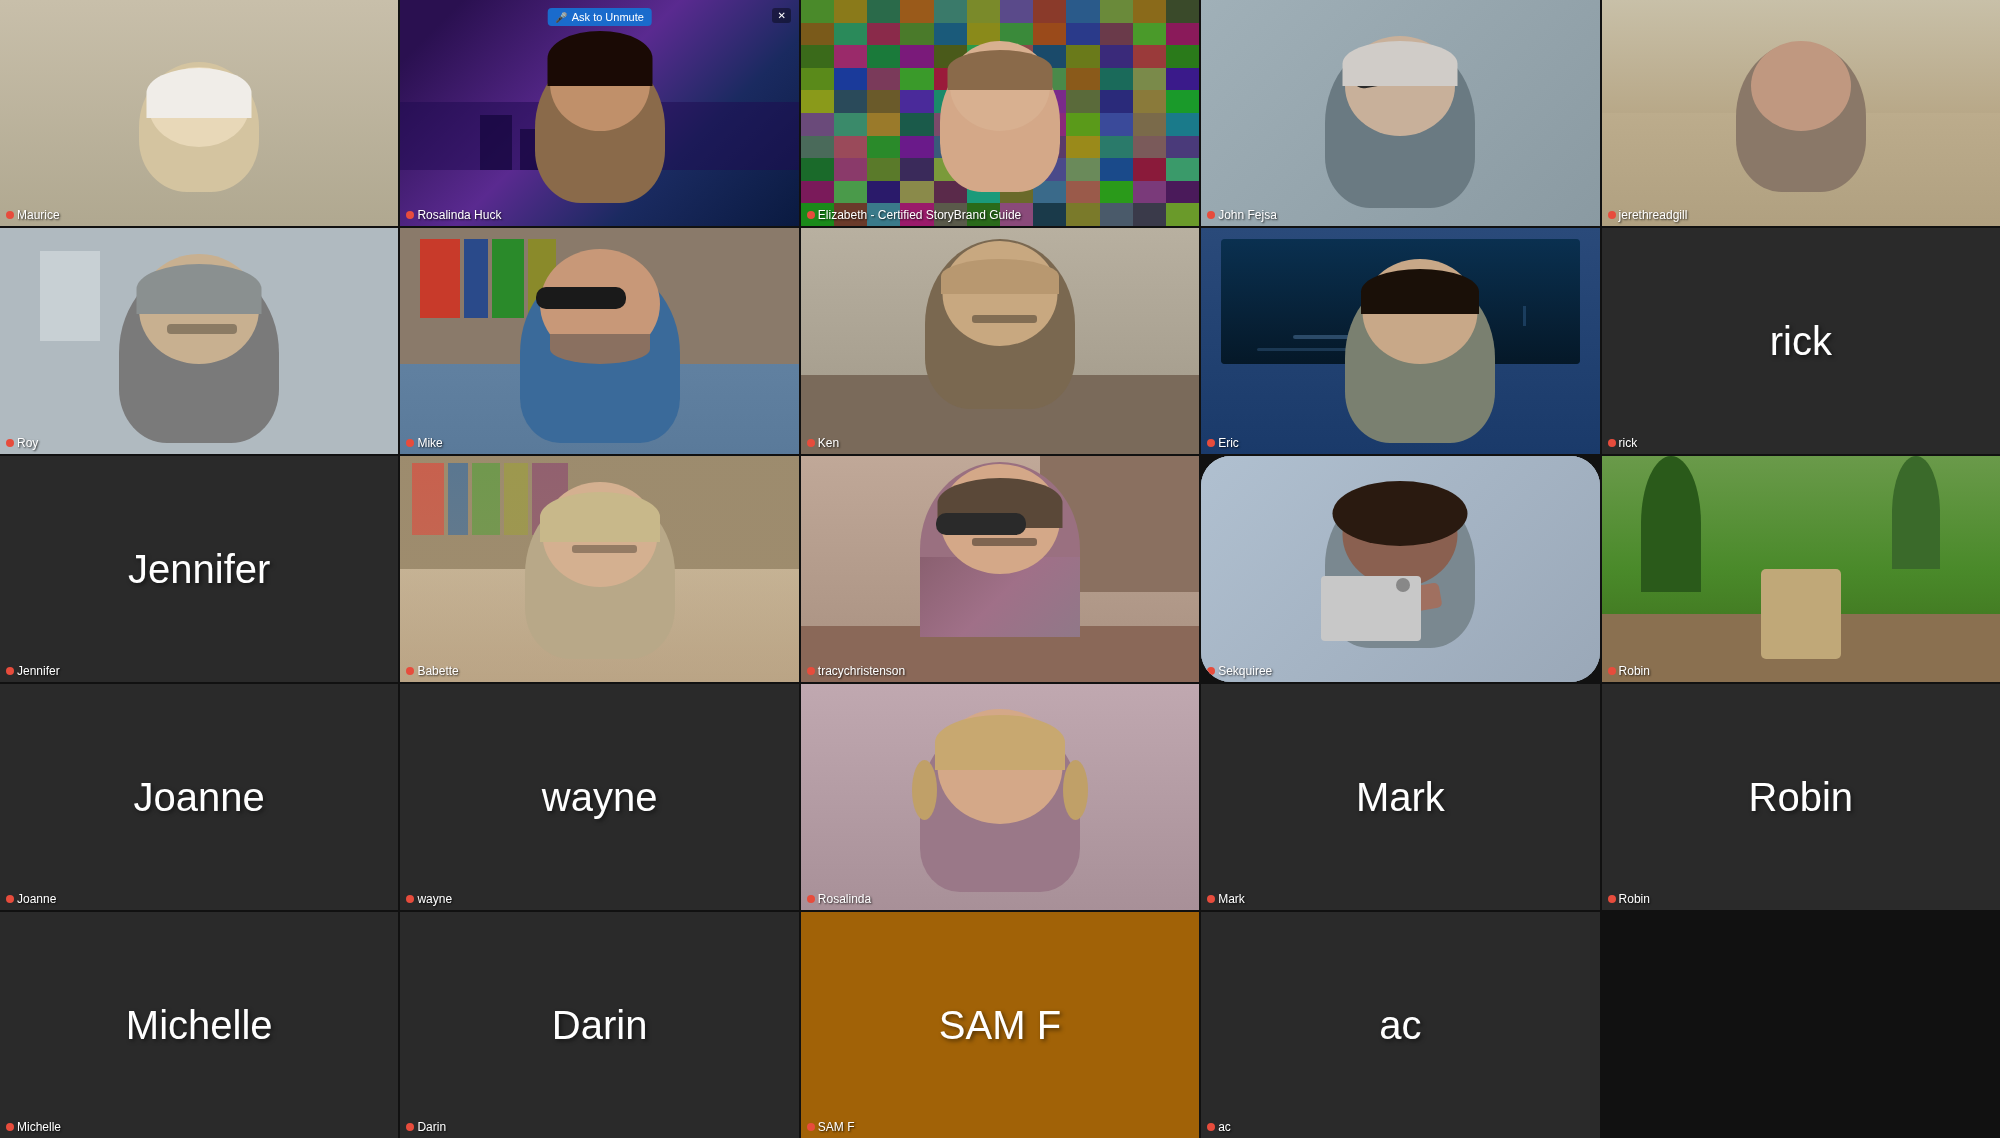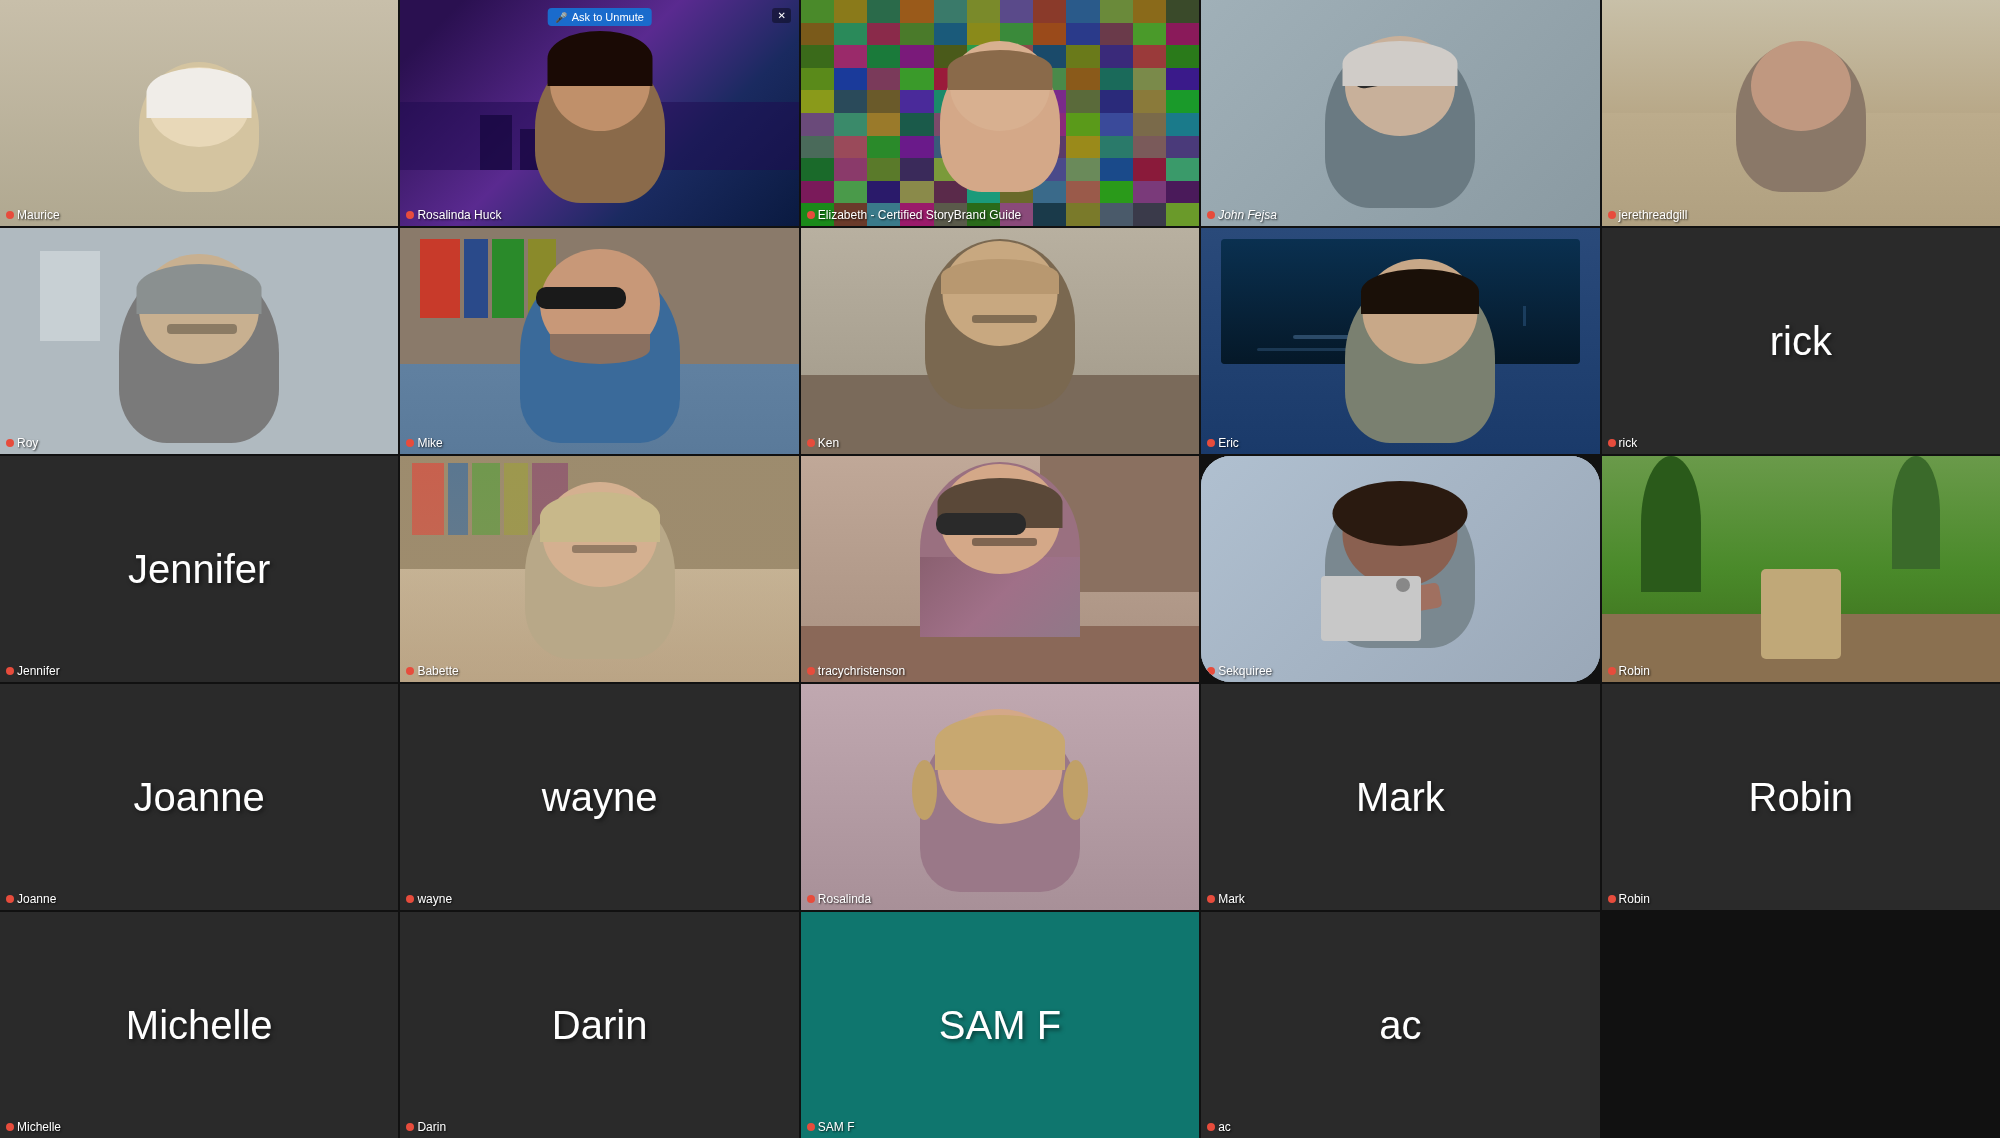--- a/index.html
+++ b/index.html
@@ -86,21 +86,21 @@
       font-size: 10px;
       padding: 2px 5px;
       border-radius: 3px;
       z-index: 20;
     }
 
     
     .cell-maurice { background: #d4c5a9; }
     .cell-rosalinda { background: linear-gradient(135deg, #2d1b69 0%, #6a3a9a 40%, #1a3a6b 100%); }
     .cell-elizabeth { background: linear-gradient(45deg, #4a7a2a, #8a7a1a, #3a6a4a, #7a4a2a, #2a4a7a); }
-    .cell-john { background: #8a9aa0; font-style: italic; }
+    .cell-john { background: #8a9aa0; }
     .cell-jerethreadgill { background: #c5b89a; }
 
     
     .cell-roy { background: #b0b8c0; }
     .cell-ken { background: #c8c0b0; }
     .cell-mike { background: #7a9aba; }
     .cell-eric { background: #3a5a8a; }
     .cell-rick { background: #2a2a2a; }
 
     
@@ -114,21 +114,21 @@
     .cell-joanne { background: #2a2a2a; }
     .cell-wayne { background: #2a2a2a; }
     .cell-kristina { background: #c0a8b0; }
     .cell-mark { background: #2a2a2a; }
     .cell-robin { background: #2a2a2a; }
 
     
     .cell-michelle { background: #2a2a2a; }
     .cell-cara { background: #4a7a3a; }
     .cell-darin { background: #2a2a2a; }
-    .cell-samf { background: #0f766e; }
+    .cell-samf { background: #a16207; }
     .cell-ac { background: #2a2a2a; }
   </style>
 </head>
 <body>
 
 <div class="grid">
 
   <div class="cell cell-maurice" style="position:relative;">
     <div style="width:100%;height:100%;background:linear-gradient(180deg,#c8bfaa 0%,#b0a890 100%);position:relative;">
 

